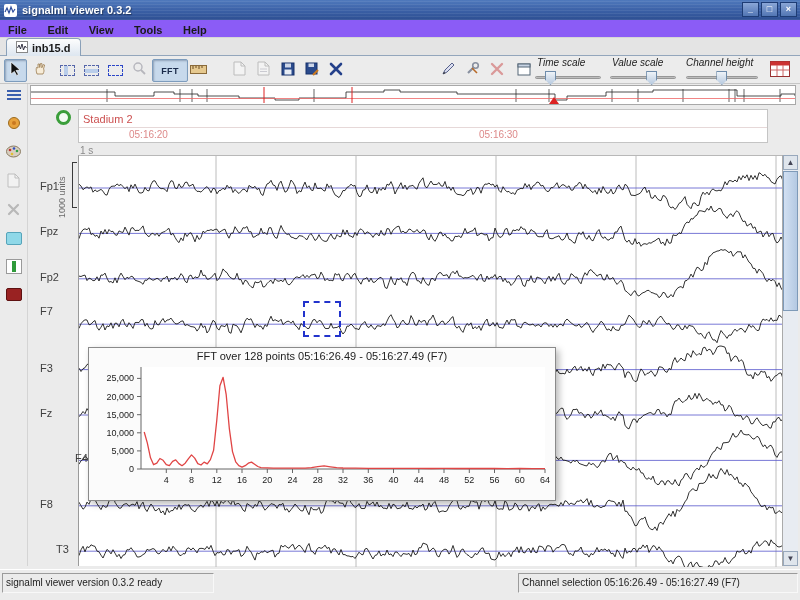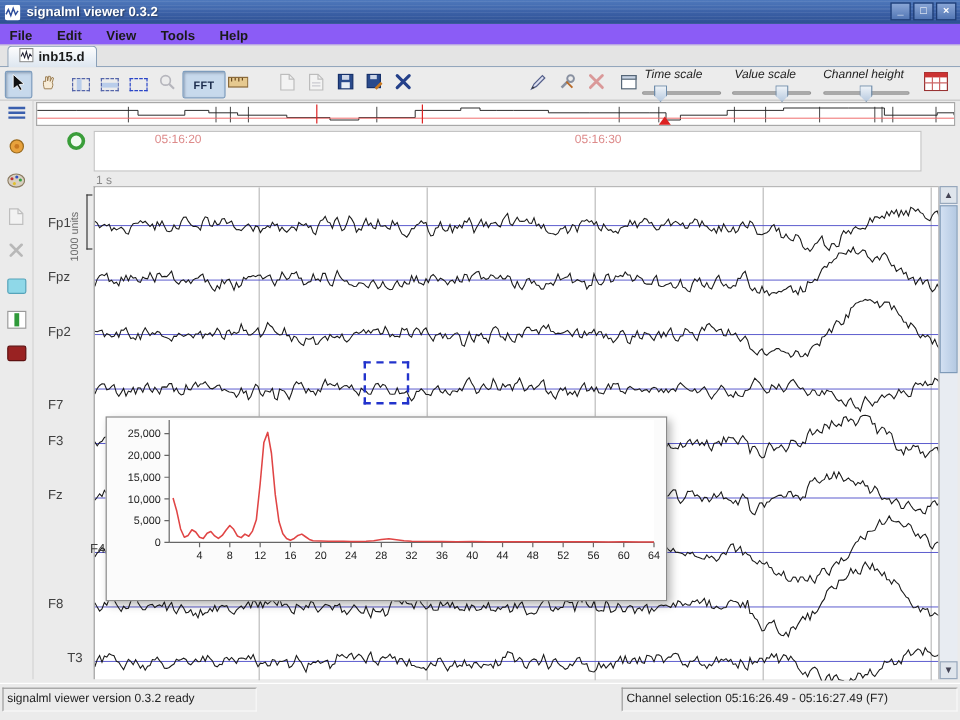--- a/index.html
+++ b/index.html
@@ -330,20 +330,21 @@
         <line x1="652" y1="3" x2="652" y2="16" stroke="#222" stroke-width="0.7"></line>
         <line x1="0" y1="12.5" x2="764" y2="12.5" stroke="#ee6666" stroke-width="0.8"></line>
         <line x1="233" y1="1" x2="233" y2="17" stroke="#dd2222"></line>
         <line x1="321" y1="1" x2="321" y2="17" stroke="#dd2222"></line>
       </svg>
   </div>
   <div id="ov-marker" style="border-bottom-color: rgb(221, 34, 34);"></div>
 
   <div id="green-btn"></div>
   <div id="annot-panel">
+    <div id="stage-row" style="color: rgb(204, 80, 80);">Stadium 2</div>
     <div id="time-row">
       <span class="ts" style="left: 2px; color: rgb(221, 138, 138);">05:16:20</span>
       <span class="ts" style="left: 352px; color: rgb(221, 138, 138);">05:16:30</span>
     </div>
   </div>
   <span id="time-unit">1 s</span>
 
   <span id="unit-label">1000 units</span>
   <div id="unit-bracket"></div>
   <div id="signal-area">
@@ -370,30 +371,31 @@
         <line x1="0" y1="349.8" x2="704" y2="349.8" stroke="#5555cc" stroke-width="0.8"></line>
         <polyline points="0,346.2 2,349.8 4,353.2 6,351.4 8,346.1 10,348.3 12,343.0 14,343.9 16,343.7 18,347.6 20,350.7 22,353.6 24,349.2 26,351.2 28,350.9 30,345.1 32,341.7 34,339.3 36,346.3 38,349.4 40,352.1 42,352.1 44,348.9 46,347.9 48,347.7 50,350.3 52,348.8 54,348.1 56,349.4 58,345.7 60,352.8 62,348.8 64,346.1 66,352.6 68,355.5 70,351.4 72,348.0 74,350.6 76,354.7 78,354.2 80,352.1 82,357.0 84,354.9 86,358.9 88,352.0 90,356.5 92,354.7 94,354.5 96,351.0 98,353.5 100,348.6 102,353.4 104,349.8 106,348.5 108,349.3 110,348.7 112,352.9 114,354.5 116,355.9 118,352.5 120,350.6 122,349.0 124,351.4 126,348.5 128,345.4 130,350.4 132,344.4 134,345.6 136,350.0 138,345.2 140,350.5 142,345.3 144,347.4 146,345.5 148,344.0 150,346.3 152,348.5 154,342.6 156,349.1 158,347.6 160,347.6 162,350.2 164,354.1 166,355.5 168,347.6 170,348.8 172,350.4 174,352.3 176,348.4 178,350.3 180,345.0 182,346.2 184,350.9 186,354.2 188,352.1 190,349.8 192,347.7 194,348.2 196,349.0 198,352.3 200,348.5 202,348.8 204,347.3 206,354.2 208,352.7 210,356.2 212,353.7 214,351.1 216,348.0 218,350.2 220,352.9 222,354.8 224,354.9 226,349.3 228,354.6 230,358.7 232,351.1 234,353.6 236,353.7 238,353.9 240,351.3 242,357.4 244,355.8 246,349.0 248,343.2 250,344.8 252,344.6 254,345.1 256,347.4 258,343.7 260,346.7 262,347.2 264,347.3 266,351.2 268,345.7 270,342.2 272,346.7 274,349.0 276,351.6 278,350.2 280,347.6 282,352.3 284,352.6 286,352.3 288,345.4 290,348.9 292,347.9 294,345.9 296,350.1 298,346.0 300,350.9 302,349.4 304,352.2 306,352.2 308,352.9 310,347.4 312,352.6 314,348.2 316,349.2 318,352.7 320,352.4 322,351.8 324,348.6 326,350.9 328,346.2 330,352.5 332,352.5 334,353.4 336,350.2 338,352.0 340,349.8 342,350.0 344,348.0 346,354.2 348,353.0 350,346.9 352,351.0 354,347.6 356,345.5 358,351.3 360,356.3 362,355.3 364,354.9 366,355.7 368,354.8 370,350.4 372,347.1 374,344.6 376,343.2 378,344.8 380,352.0 382,353.3 384,350.1 386,352.1 388,350.3 390,350.3 392,344.6 394,345.2 396,346.2 398,345.9 400,353.2 402,346.8 404,342.9 406,345.7 408,341.6 410,347.3 412,349.8 414,350.0 416,345.0 418,352.2 420,353.3 422,352.8 424,353.3 426,344.3 428,347.6 430,354.2 432,353.5 434,352.3 436,346.9 438,349.0 440,353.7 442,353.7 444,349.9 446,348.6 448,349.6 450,355.2 452,351.4 454,350.6 456,353.0 458,349.2 460,347.7 462,355.2 464,350.9 466,353.4 468,351.3 470,348.9 472,348.2 474,348.7 476,348.2 478,349.3 480,350.2 482,346.5 484,349.7 486,344.7 488,345.6 490,348.7 492,347.0 494,348.2 496,348.3 498,345.0 500,345.4 502,343.8 504,346.9 506,345.2 508,342.6 510,349.1 512,344.3 514,350.5 516,351.1 518,349.2 520,350.6 522,351.7 524,350.5 526,350.2 528,345.8 530,344.1 532,345.1 534,345.3 536,346.3 538,350.1 540,346.0 542,350.4 544,344.1 546,355.3 548,355.3 550,359.1 552,360.5 554,365.1 556,369.8 558,369.3 560,365.0 562,362.8 564,362.9 566,360.9 568,367.2 570,371.6 572,373.3 574,373.7 576,370.9 578,374.5 580,367.5 582,366.2 584,368.4 586,364.3 588,361.0 590,357.7 592,360.3 594,355.1 596,360.6 598,353.4 600,355.4 602,353.6 604,349.6 606,345.8 608,343.1 610,336.6 612,334.2 614,332.6 616,334.4 618,334.6 620,327.6 622,327.3 624,327.4 626,326.3 628,323.1 630,317.7 632,321.9 634,318.6 636,321.9 638,322.5 640,316.1 642,312.4 644,315.4 646,318.4 648,313.6 650,319.3 652,318.2 654,320.8 656,323.8 658,320.9 660,327.1 662,327.1 664,330.7 666,327.0 668,329.3 670,330.9 672,335.8 674,338.4 676,341.4 678,342.5 680,347.0 682,350.4 684,350.3 686,349.1 688,353.9 690,350.8 692,351.9 694,351.3 696,357.4 698,356.8 700,354.6 702,356.2 704,357.2" fill="none" stroke="#1a1a1a" stroke-width="0.9"></polyline>
         <line x1="0" y1="395.2" x2="704" y2="395.2" stroke="#5555cc" stroke-width="0.8"></line>
         <polyline points="0,399.6 2,393.8 4,390.3 6,395.8 8,390.7 10,391.6 12,388.8 14,389.8 16,390.4 18,395.1 20,395.8 22,399.2 24,402.0 26,397.5 28,393.4 30,395.2 32,397.9 34,393.7 36,397.2 38,400.8 40,398.3 42,402.5 44,399.2 46,398.6 48,393.6 50,394.0 52,391.7 54,394.5 56,396.8 58,400.9 60,401.0 62,400.2 64,398.6 66,397.4 68,393.3 70,394.3 72,393.5 74,392.5 76,393.6 78,397.0 80,398.0 82,395.8 84,393.3 86,395.4 88,395.3 90,390.8 92,394.9 94,390.2 96,392.7 98,394.7 100,398.8 102,399.7 104,397.6 106,397.9 108,392.6 110,391.8 112,394.1 114,391.9 116,394.1 118,396.9 120,392.7 122,392.3 124,392.5 126,393.4 128,390.4 130,393.1 132,389.4 134,395.0 136,399.6 138,396.6 140,396.9 142,395.6 144,398.9 146,398.7 148,393.6 150,394.1 152,398.3 154,395.1 156,395.2 158,394.7 160,393.6 162,400.4 164,399.2 166,396.3 168,390.3 170,393.7 172,395.9 174,400.1 176,404.1 178,396.8 180,397.9 182,395.8 184,396.2 186,394.5 188,396.8 190,395.8 192,394.8 194,394.2 196,401.1 198,397.9 200,397.2 202,389.3 204,391.0 206,389.4 208,391.2 210,392.3 212,389.6 214,388.4 216,393.4 218,391.0 220,389.2 222,390.6 224,393.5 226,396.5 228,390.7 230,387.5 232,394.9 234,395.9 236,398.4 238,393.1 240,391.3 242,392.4 244,391.4 246,389.1 248,392.5 250,391.3 252,397.2 254,393.0 256,392.8 258,396.0 260,399.0 262,393.5 264,398.6 266,398.6 268,399.9 270,400.0 272,400.8 274,400.4 276,402.5 278,399.5 280,396.2 282,398.2 284,398.8 286,393.0 288,392.4 290,395.9 292,399.7 294,403.0 296,399.4 298,398.8 300,394.9 302,400.0 304,398.2 306,399.2 308,394.0 310,398.7 312,397.9 314,400.6 316,396.2 318,396.0 320,398.4 322,400.6 324,397.6 326,397.9 328,398.3 330,397.4 332,400.6 334,394.0 336,398.8 338,397.8 340,391.7 342,391.8 344,387.1 346,387.8 348,388.6 350,395.5 352,394.1 354,391.9 356,393.8 358,399.6 360,401.0 362,396.3 364,394.1 366,393.1 368,393.9 370,398.1 372,395.2 374,389.5 376,395.7 378,401.4 380,399.0 382,394.1 384,392.9 386,396.6 388,398.6 390,399.7 392,401.8 394,400.9 396,397.4 398,398.7 400,395.8 402,392.5 404,391.8 406,397.1 408,397.5 410,397.1 412,403.0 414,403.6 416,404.0 418,401.9 420,396.0 422,400.4 424,397.6 426,400.7 428,398.4 430,396.5 432,400.7 434,395.5 436,394.7 438,390.9 440,396.8 442,390.7 444,396.4 446,396.9 448,393.3 450,392.4 452,396.9 454,391.6 456,396.2 458,396.7 460,390.1 462,390.4 464,391.4 466,395.4 468,389.9 470,389.7 472,390.9 474,396.2 476,393.4 478,391.6 480,391.6 482,389.0 484,388.4 486,389.2 488,394.0 490,398.1 492,397.7 494,399.8 496,394.9 498,395.2 500,394.0 502,391.0 504,396.8 506,398.5 508,398.0 510,401.1 512,397.5 514,398.8 516,395.9 518,391.5 520,396.0 522,393.3 524,394.3 526,392.9 528,395.2 530,393.4 532,397.7 534,397.2 536,400.8 538,393.8 540,396.3 542,400.6 544,402.4 546,392.1 548,397.3 550,395.2 552,396.2 554,392.5 556,392.5 558,396.2 560,392.1 562,392.5 564,388.9 566,391.7 568,389.0 570,396.4 572,392.9 574,389.6 576,390.4 578,394.1 580,390.8 582,393.8 584,395.5 586,400.7 588,403.4 590,406.1 592,404.1 594,407.9 596,403.1 598,400.9 600,400.0 602,401.8 604,407.1 606,412.0 608,412.5 610,407.9 612,405.9 614,411.9 616,407.7 618,406.3 620,410.3 622,410.8 624,411.3 626,416.6 628,413.2 630,409.3 632,411.2 634,409.8 636,404.9 638,405.2 640,408.9 642,406.1 644,406.2 646,401.5 648,406.0 650,407.7 652,404.8 654,402.1 656,401.0 658,395.0 660,396.1 662,395.5 664,393.1 666,397.8 668,397.5 670,394.5 672,397.1 674,390.6 676,388.8 678,385.6 680,390.2 682,388.9 684,386.5 686,384.7 688,385.9 690,389.9 692,383.8 694,386.9 696,387.7 698,390.3 700,391.0 702,390.5 704,388.8" fill="none" stroke="#1a1a1a" stroke-width="0.9"></polyline>
       </svg>
   </div>
   <div id="ch-labels">
       <div class="ch-label" style="top: 180px;">Fp1</div>
       <div class="ch-label" style="top: 225.4px;">Fpz</div>
       <div class="ch-label" style="top: 270.8px;">Fp2</div>
-      <div class="ch-label" style="top: 332px;">F7</div>
+      <div class="ch-label" style="top: 305px;">F7</div>
       <div class="ch-label" style="top: 361.6px;">F3</div>
       <div class="ch-label" style="top: 407px;">Fz</div>
       <div class="ch-label" style="top: 452.4px; padding-left: 35px;">F4</div>
       <div class="ch-label" style="top: 497.8px;">F8</div>
       <div class="ch-label" style="top: 543.2px; margin-left: 16px;">T3</div>
     </div>
   <div id="sel-rect" style="border-color: rgb(34, 51, 204);"></div>
 
   <div id="fft-popup">
+    <div id="fft-title">FFT over 128 points 05:16:26.49 - 05:16:27.49 (F7)</div>
     <svg id="fft-chart" width="466" height="132" style="display:block;margin:0 auto">
         <rect x="52" y="2" width="404" height="102" fill="#ffffff"></rect>
         <line x1="52" y1="2" x2="52" y2="104" stroke="#666"></line>
         <line x1="52" y1="104" x2="456" y2="104" stroke="#666"></line>
         <line x1="48" y1="104.0" x2="52" y2="104.0" stroke="#666"></line>
         <text x="45" y="107.0" text-anchor="end" class="tick">0</text>
         <line x1="48" y1="85.9" x2="52" y2="85.9" stroke="#666"></line>
         <text x="45" y="88.9" text-anchor="end" class="tick">5,000</text>
         <line x1="48" y1="67.8" x2="52" y2="67.8" stroke="#666"></line>
         <text x="45" y="70.8" text-anchor="end" class="tick">10,000</text>

